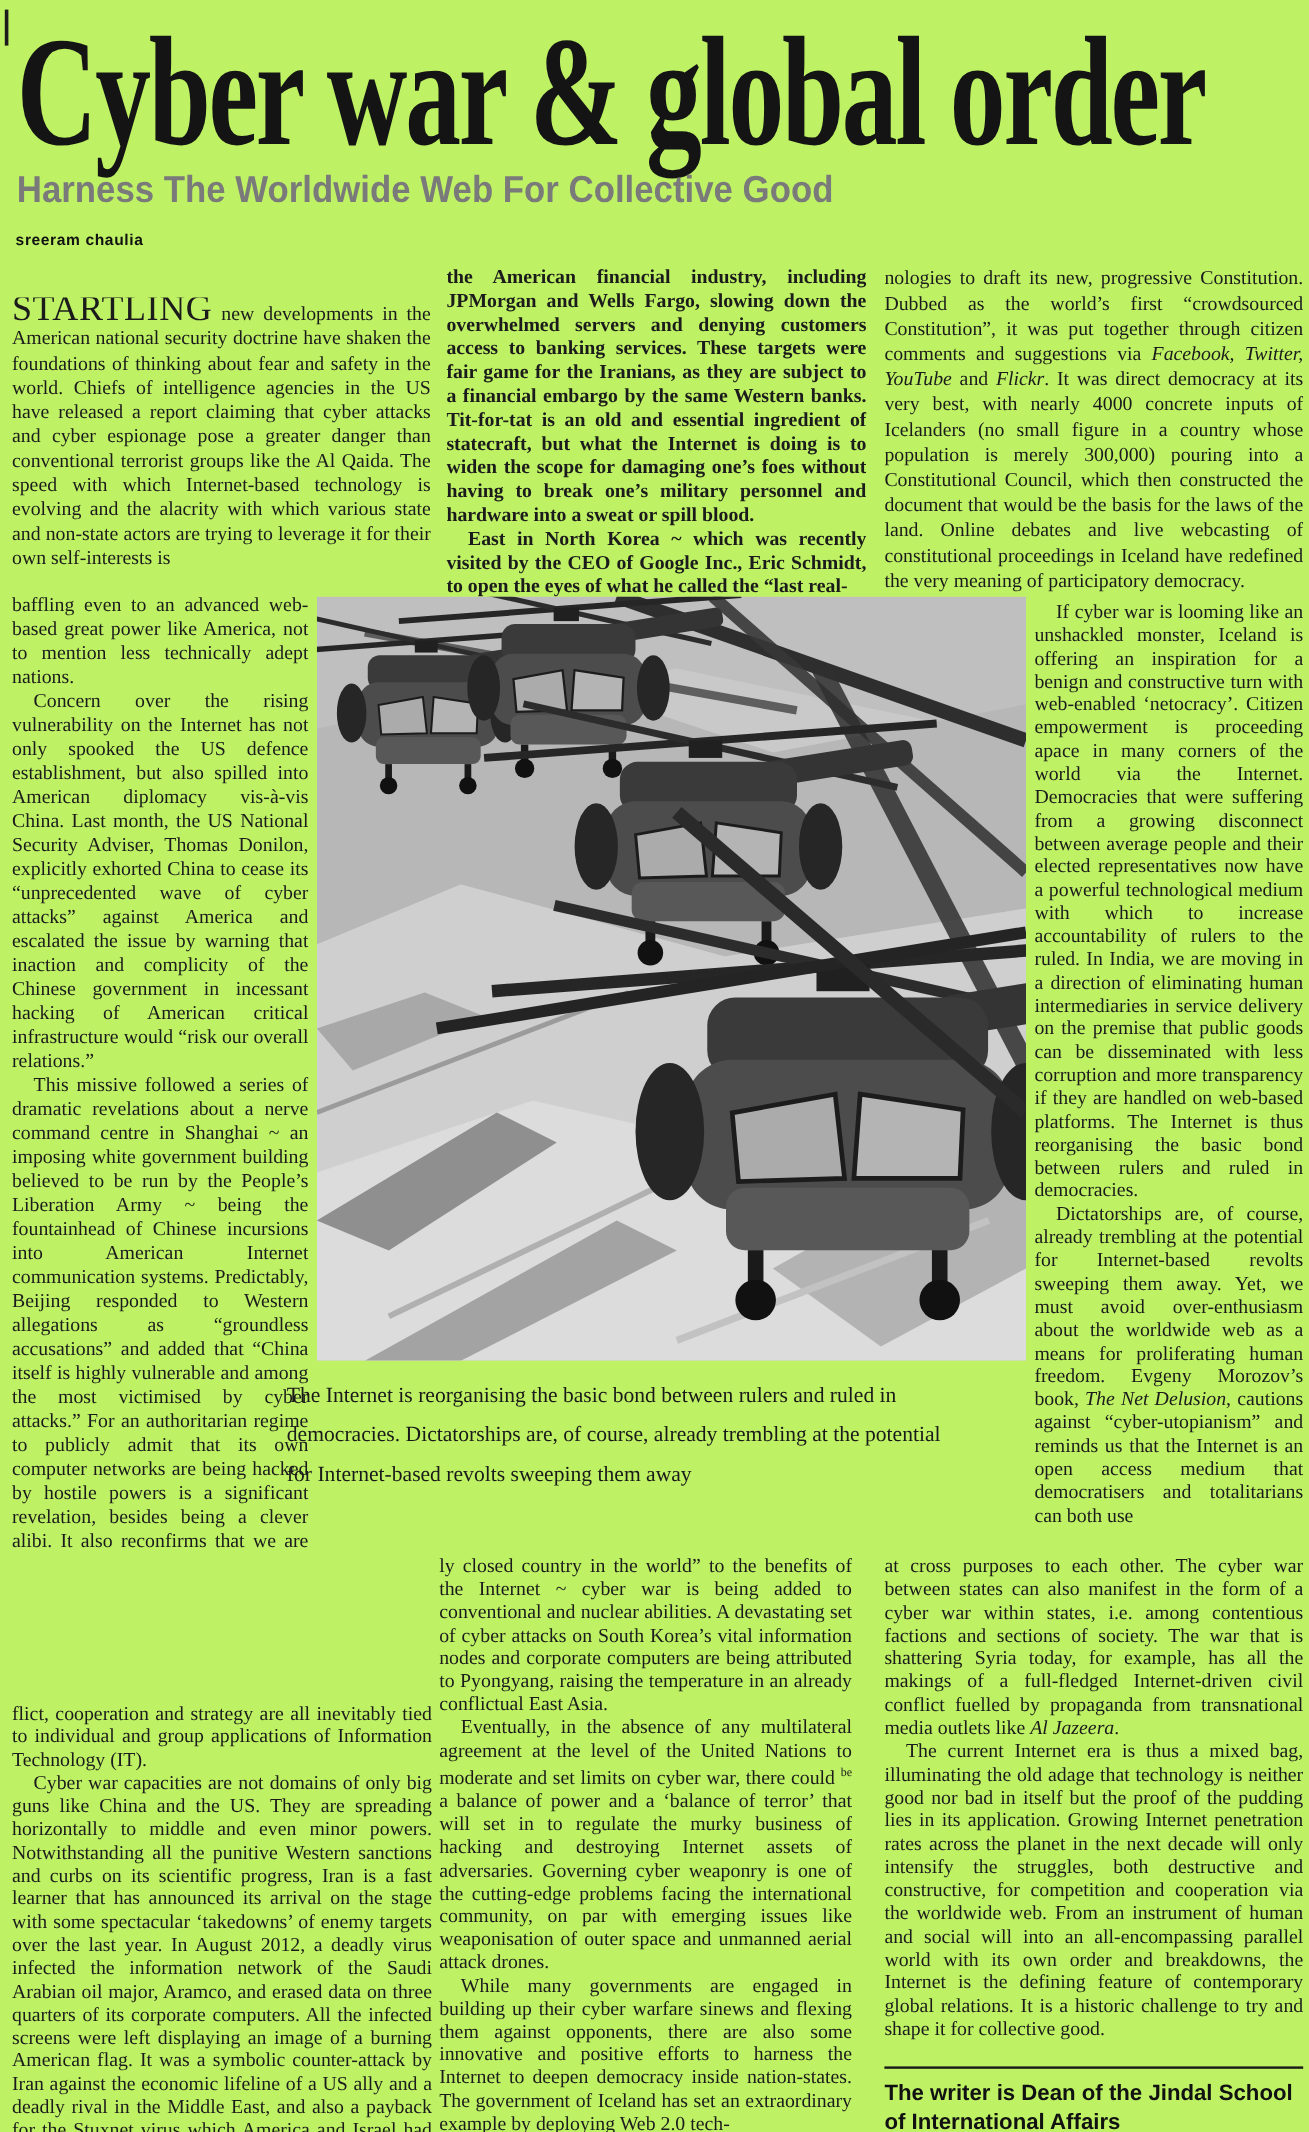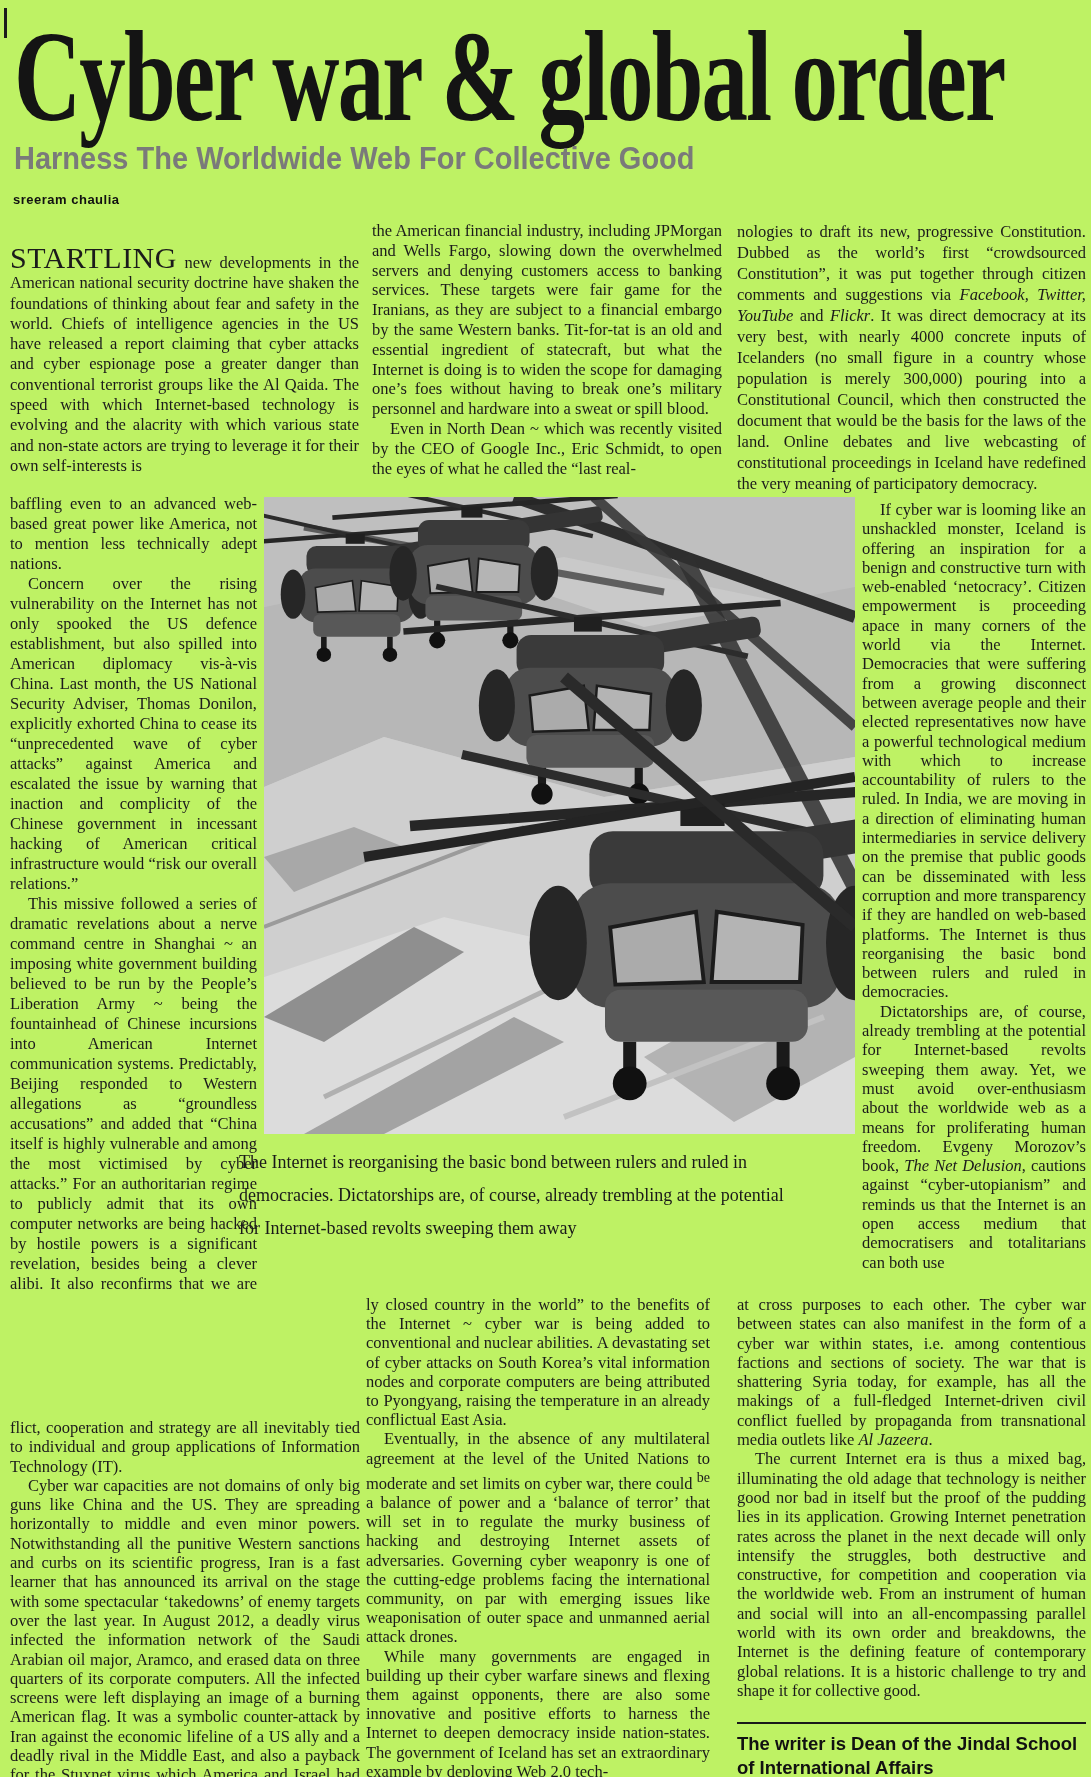--- a/index.html
+++ b/index.html
@@ -15,26 +15,26 @@
   #subhead{left:14px;top:141px;font-family:"Liberation Sans",sans-serif;font-weight:700;
     font-size:29px;color:#7a7a7a;white-space:nowrap;transform:scaleY(1.08);transform-origin:0 0;}
   #byline{left:13px;top:192px;font-family:"Liberation Sans",sans-serif;font-weight:700;
     font-size:13px;color:#111;letter-spacing:0.5px;}
 
   .bodycol{font-size:16.5px;text-align:justify;overflow:hidden;}
   .bodycol p{margin:0;padding:0;}
   .bodycol p.ind{text-indent:18px;}
   em{font-style:italic;}
   .lead{font-size:30px;line-height:20px;letter-spacing:0.5px;margin-top:44px;}
-  .sup{font-size:14px;vertical-align:7px;}
+  .sup{font-size:10px;vertical-align:7px;}
 
   #col1-top   {left:10px; top:248px; width:349px;height:246px;line-height:20.3px;}
   #col1-mid   {left:10px; top:494px; width:247px;height:800px;line-height:20px;}
   #col1-bottom{left:10px; top:1371px;width:350px;height:482px;line-height:19.3px;margin-top:47px;}
-  #col2-top   {left:372px;top:221px; width:350px;height:278px;line-height:19.8px;}
+  #col2-top   {left:372px;top:221px; width:350px;height:278px;line-height:19.8px;font-weight:bold;}
   #col2-bottom{left:366px;top:1295px;width:344px;height:482px;line-height:19.2px;}
   #col3-top   {left:737px;top:221px; width:349px;height:298px;line-height:21px;}
   #col4-side  {left:862px;top:500px; width:224px;height:793px;line-height:19.3px;}
   #col4-bottom{left:737px;top:1295px;width:349px;height:428px;line-height:19.3px;}
 
   #photo{left:264px;top:497px;width:591px;height:637px;overflow:hidden;}
   #photo svg{display:block;width:591px;height:637px;}
 
   #pull-quote{left:239px;top:1146px;width:570px;height:146px;
     font-family:"Liberation Serif",serif;font-size:18px;line-height:33px;color:#191919;}
@@ -66,21 +66,21 @@
       <p class="ind"><span>This missive followed a series of dramatic revelations about a nerve command centre in Shanghai ~ an imposing white government building believed to be run by the People’s Liberation Army ~ being the fountainhead of Chinese incursions into American Internet communication systems. Predictably, Beijing responded to Western allegations as “groundless accusations” and added that “China itself is highly vulnerable and among the most victimised by cyber attacks.” For an authoritarian regime to publicly admit that its own computer networks are being hacked by hostile powers is a significant revelation, besides being a clever alibi. It also reconfirms that we are living in an Internet-determined world order where con-</span></p>
     </div>
 
   <div id="col1-bottom" class="abs bodycol">
       <p><span>flict, cooperation and strategy are all inevitably tied to individual and group applications of Information Technology (IT).</span></p>
       <p class="ind"><span>Cyber war capacities are not domains of only big guns like China and the US. They are spreading horizontally to middle and even minor powers. Notwithstanding all the punitive Western sanctions and curbs on its scientific progress, Iran is a fast learner that has announced its arrival on the stage with some spectacular ‘takedowns’ of enemy targets over the last year. In August 2012, a deadly virus infected the information network of the Saudi Arabian oil major, Aramco, and erased data on three quarters of its corporate computers. All the infected screens were left displaying an image of a burning American flag. It was a symbolic counter-attack by Iran against the economic lifeline of a US ally and a deadly rival in the Middle East, and also a payback for the Stuxnet virus which America and Israel had deployed a few years ago to disable Iran’s nuclear centrifuges.</span></p>
     </div>
 
   <div id="col2-top" class="abs bodycol">
       <p><span>the American financial industry, including JPMorgan and Wells Fargo, slowing down the overwhelmed servers and denying customers access to banking services. These targets were fair game for the Iranians, as they are subject to a financial embargo by the same Western banks. Tit-for-tat is an old and essential ingredient of statecraft, but what the Internet is doing is to widen the scope for damaging one’s foes without having to break one’s military personnel and hardware into a sweat or spill blood.</span></p>
-      <p class="ind"><span>Even in North Dean ~ which was recently visited by the CEO of Google Inc., Eric Schmidt, to open the eyes of what he called the “last real-</span></p>
+      <p class="ind"><span>East in North Korea ~ which was recently visited by the CEO of Google Inc., Eric Schmidt, to open the eyes of what he called the “last real-</span></p>
     </div>
 
   <div id="col2-bottom" class="abs bodycol">
       <p><span>ly closed country in the world” to the benefits of the Internet ~ cyber war is being added to conventional and nuclear abilities. A devastating set of cyber attacks on South Korea’s vital information nodes and corporate computers are being attributed to Pyongyang, raising the temperature in an already conflictual East Asia.</span></p>
       <p class="ind"><span>Eventually, in the absence of any multilateral agreement at the level of the United Nations to moderate and set limits on cyber war, there could </span><span class="sup">be</span><span> a balance of power and a ‘balance of terror’ that will set in to regulate the murky business of hacking and destroying Internet assets of adversaries. Governing cyber weaponry is one of the cutting-edge problems facing the international community, on par with emerging issues like weaponisation of outer space and unmanned aerial attack drones.</span></p>
       <p class="ind"><span>While many governments are engaged in building up their cyber warfare sinews and flexing them against opponents, there are also some innovative and positive efforts to harness the Internet to deepen democracy inside nation-states. The government of Iceland has set an extraordinary example by deploying Web 2.0 tech-</span></p>
     </div>
 
   <div id="col3-top" class="abs bodycol">
       <p><span>nologies to draft its new, progressive Constitution. Dubbed as the world’s first “crowdsourced Constitution”, it was put together through citizen comments and suggestions via </span><em>Facebook, Twitter, YouTube</em><span> and </span><em>Flickr</em><span>. It was direct democracy at its very best, with nearly 4000 concrete inputs of Icelanders (no small figure in a country whose population is merely 300,000) pouring into a Constitutional Council, which then constructed the document that would be the basis for the laws of the land. Online debates and live webcasting of constitutional proceedings in Iceland have redefined the very meaning of participatory democracy.</span></p>

